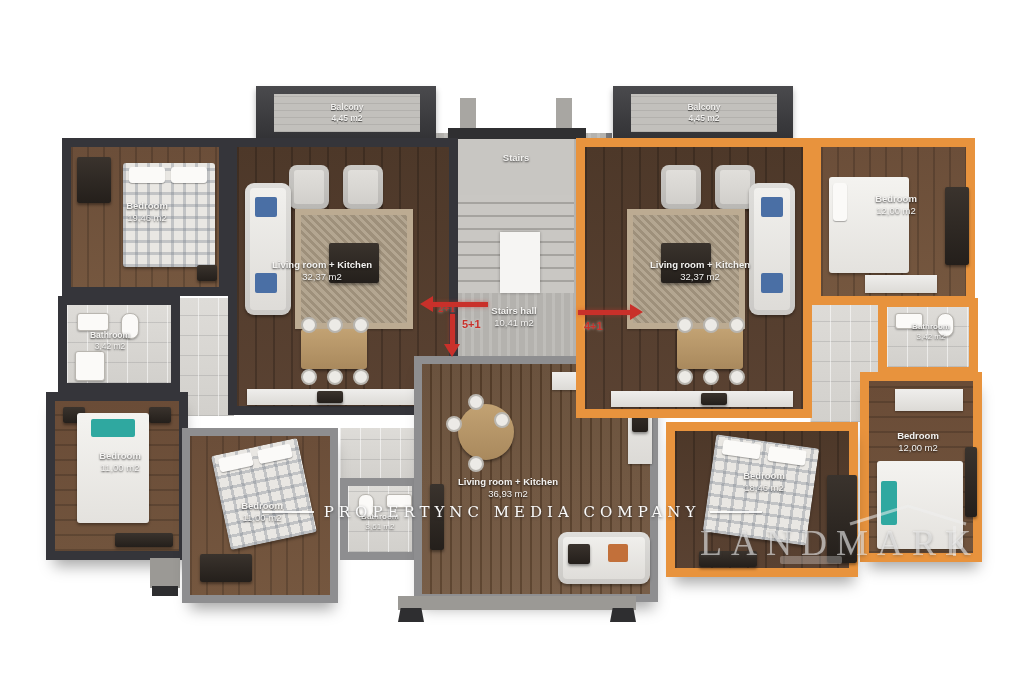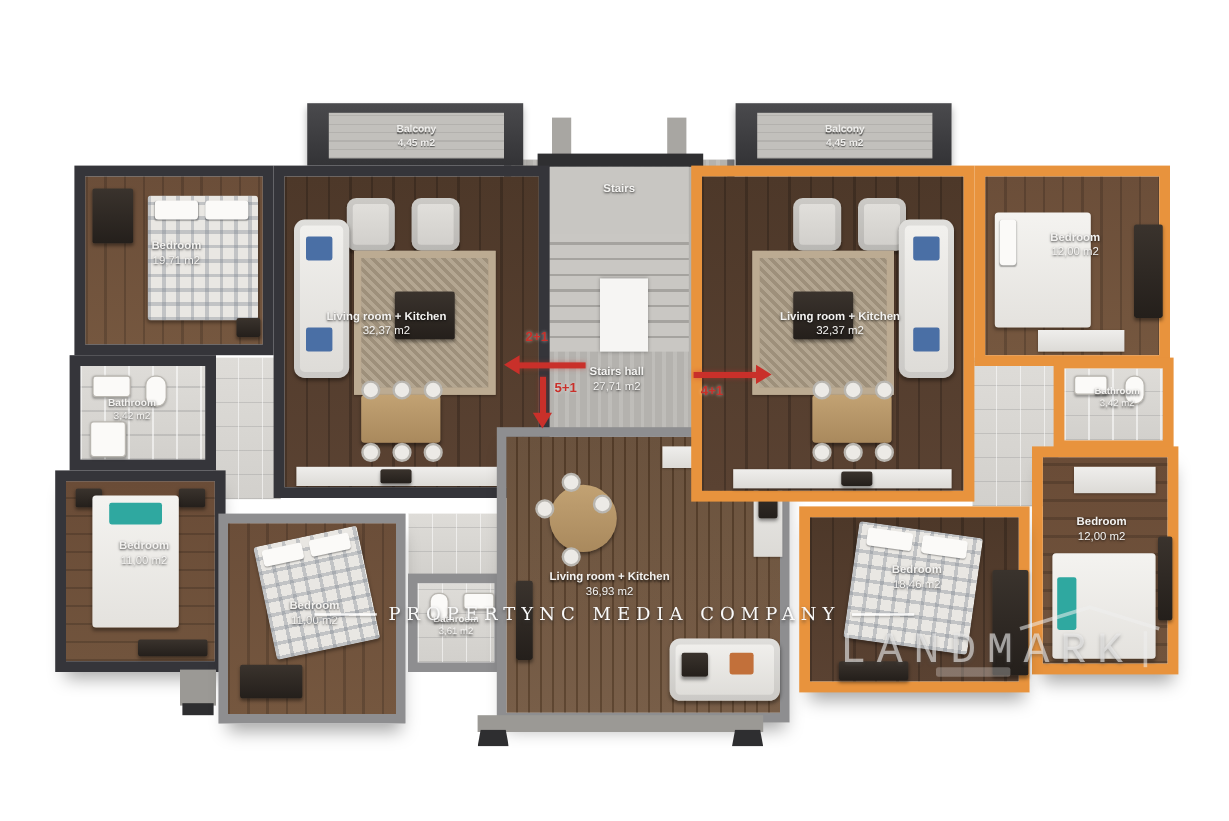--- a/index.html
+++ b/index.html
@@ -62,21 +62,21 @@
   
   .wm-brand{position:absolute;left:50%;transform:translateX(-50%);top:458px;z-index:50;
      font-family:"DejaVu Serif","Liberation Serif",serif;font-weight:700;font-size:47px;color:#fdfdfd;
      text-shadow:0 2px 4px rgba(45,45,45,.65),0 0 2px rgba(70,70,70,.8);letter-spacing:-1px;white-space:nowrap;}
   .wm-sub{position:absolute;left:50%;transform:translateX(-50%);top:503px;width:500px;z-index:50;
      display:flex;align-items:center;gap:10px;}
   .wm-sub .line{flex:1;height:2px;background:rgba(255,255,255,.85);box-shadow:0 1px 2px rgba(60,60,60,.5);}
   .wm-sub .txt{font-family:"DejaVu Serif","Liberation Serif",serif;font-size:15px;letter-spacing:5px;
      color:#fafafa;text-shadow:0 1px 3px rgba(50,50,50,.7);white-space:nowrap;}
   .wm-landmark{position:absolute;left:700px;top:522px;z-index:50;
-     font-family:Liberation Mono, monospace;font-size:36px;letter-spacing:9px;
+     font-family:Liberation Serif, serif;font-size:36px;letter-spacing:9px;
      color:rgba(238,238,238,.60);text-shadow:0 1px 3px rgba(80,80,80,.4);white-space:nowrap;}
   .wm-bar{position:absolute;left:953px;top:526px;width:3px;height:30px;background:rgba(238,238,238,.55);z-index:50;}
   .wm-small{position:absolute;left:780px;top:556px;width:62px;height:8px;background:rgba(255,255,255,.28);
      border-radius:2px;z-index:50;}
 </style>
 </head>
 <body>
 
 <div class="canvas">
 
@@ -114,21 +114,21 @@
   <div class="abs wood-b wall-dark" style="left:62px;top:138px;width:166px;height:158px;">
     <div class="abs darkfurn" style="left:6px;top:10px;width:34px;height:46px;"></div>
     <div class="abs plaid" style="left:52px;top:16px;width:92px;height:104px;">
       <div class="pillow abs" style="left:6px;top:4px;width:36px;height:16px;"></div>
       <div class="pillow abs" style="left:48px;top:4px;width:36px;height:16px;"></div>
     </div>
     <div class="abs darkfurn" style="left:126px;top:118px;width:20px;height:16px;"></div>
   </div>
   <div class="rlabel" style="left:147px;top:212px;">
     <div class="rname">Bedroom</div>
-      <div>19,71 m2</div>
+      <div>19,46 m2</div>
   </div>
 
   <div class="abs wood-a wall-dark" style="left:228px;top:138px;width:230px;height:277px;">
     <div class="abs armchair" style="left:52px;top:18px;width:40px;height:44px;"></div>
     <div class="abs armchair" style="left:106px;top:18px;width:40px;height:44px;"></div>
     <div class="abs sofa" style="left:8px;top:36px;width:46px;height:132px;">
       <div class="bluepil abs" style="left:10px;top:14px;width:22px;height:20px;position:absolute;"></div>
       <div class="bluepil abs" style="left:10px;top:90px;width:22px;height:20px;position:absolute;"></div>
     </div>
     <div class="abs rug" style="left:58px;top:62px;width:118px;height:120px;"></div>
@@ -286,24 +286,24 @@
     <div class="abs darkfurn" style="left:152px;top:44px;width:30px;height:88px;"></div>
     <div class="abs darkfurn" style="left:24px;top:120px;width:58px;height:16px;"></div>
   </div>
   <div class="rlabel" style="left:764px;top:482px;">
     <div class="rname">Bedroom</div>
       <div>18,46 m2</div>
   </div>
 
   <div class="rlabel" style="left:514px;top:317px;">
     <div class="rname">Stairs hall</div>
-      <div>27,71 m2</div>
-  </div>
-
-  <div class="arrlabel" style="left:438px;top:275px;">2+1</div>
+      <div>10,41 m2</div>
+  </div>
+
+  <div class="arrlabel" style="left:438px;top:302px;font-family:Liberation Serif, serif;">2+1</div>
   <div class="arrbar" style="left:432px;top:302px;width:56px;height:5px;"></div>
   <div class="tri" style="left:420px;top:296px;border-top:8px solid transparent;border-bottom:8px solid transparent;border-right:13px solid #c9302a;"></div>
 
   <div class="arrbar" style="left:450px;top:314px;width:5px;height:32px;"></div>
   <div class="tri" style="left:444px;top:344px;border-left:8px solid transparent;border-right:8px solid transparent;border-top:13px solid #c9302a;"></div>
   <div class="arrlabel" style="left:462px;top:318px;">5+1</div>
 
   <div class="arrbar" style="left:578px;top:310px;width:54px;height:5px;"></div>
   <div class="tri" style="left:630px;top:304px;border-top:8px solid transparent;border-bottom:8px solid transparent;border-left:13px solid #c9302a;"></div>
   <div class="arrlabel" style="left:584px;top:320px;">4+1</div>

